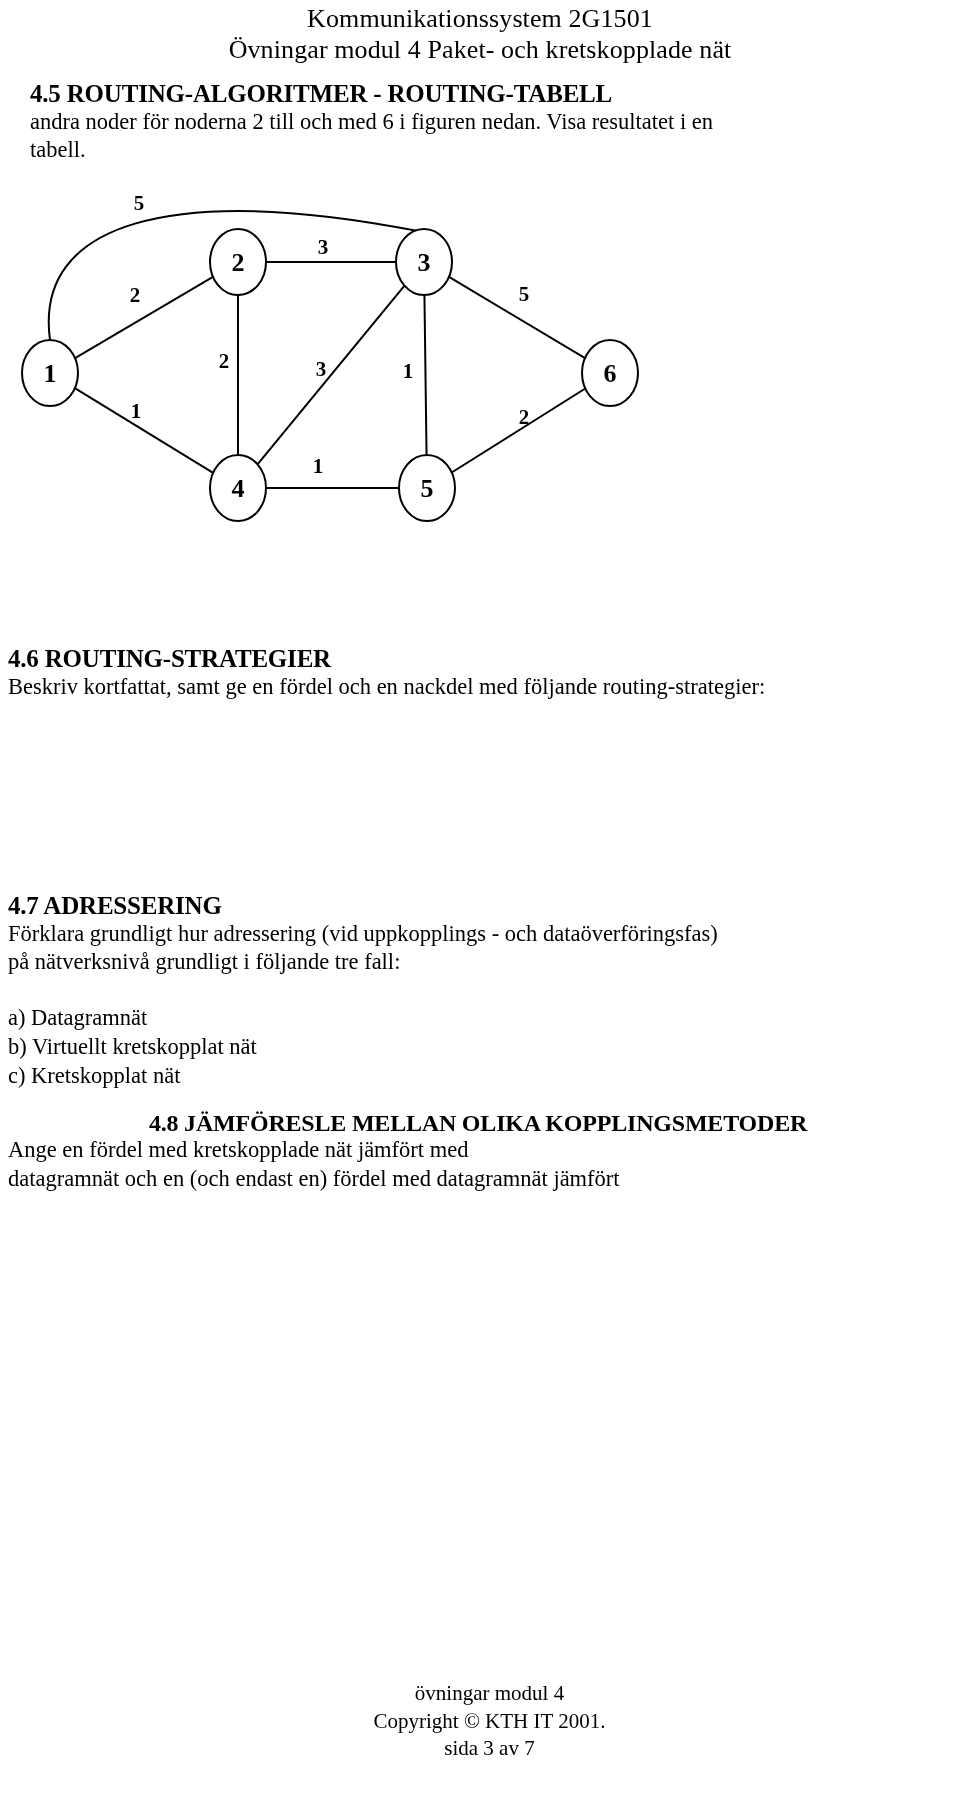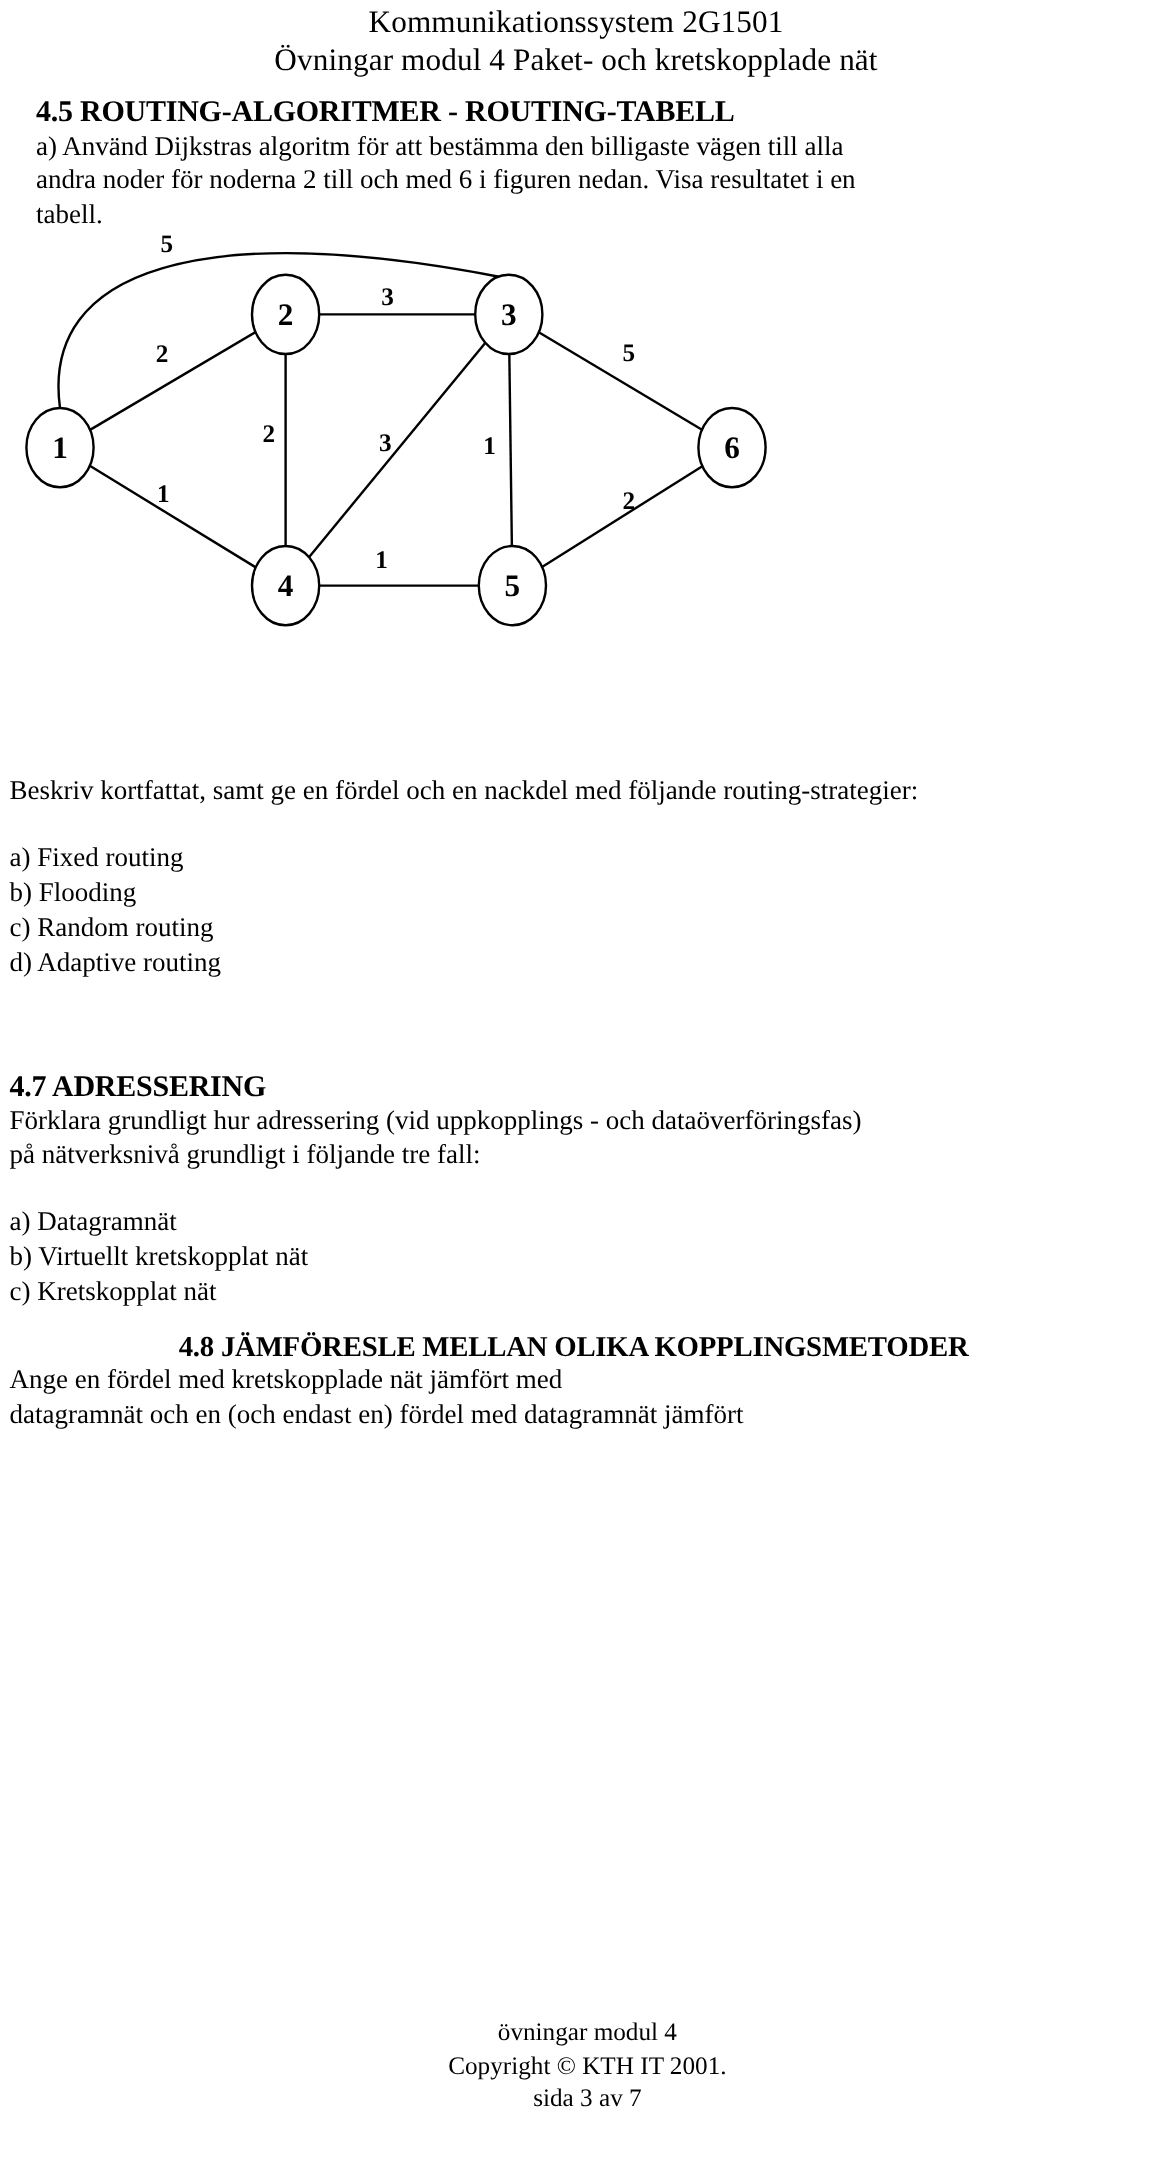--- a/index.html
+++ b/index.html
@@ -82,21 +82,20 @@
 <div class="page">
 
   <div class="doc-header">
     <div class="hl">Kommunikationssystem 2G1501</div>
     <div class="hl">Övningar modul 4 Paket- och kretskopplade nät</div>
   </div>
 
   <div class="block-45">
     <div class="sec-heading">4.5 ROUTING-ALGORITMER - ROUTING-TABELL</div>
     <div class="para">
-      <span class="para-line">a) Använd Dijkstras algoritm för att bestämma den billigaste vägen till alla</span>
       <span class="para-line">andra noder för noderna 2 till och med 6 i figuren nedan. Visa resultatet i en</span>
       <span class="para-line">tabell.</span>
     </div>
   </div>
 
   <div class="figure-wrap">
     <svg id="graph-svg" width="700" height="400" viewBox="0 0 700 400">
       <g id="edge-layer">
           <path d="M 50 144 C 34 27, 170 -13, 418 35" fill="none" stroke="#000000" stroke-width="2"></path>
           <line x1="75.03426942118827" y1="162.21912816089414" x2="212.96573057881173" y2="80.78087183910584" fill="none" stroke="#000000" stroke-width="2"></line>
@@ -144,30 +143,25 @@
           <text x="321" y="180" font-family="&quot;Liberation Serif&quot;, &quot;DejaVu Serif&quot;, serif" font-size="21" font-weight="bold" text-anchor="middle" fill="#000000">3</text>
           <text x="408" y="182" font-family="&quot;Liberation Serif&quot;, &quot;DejaVu Serif&quot;, serif" font-size="21" font-weight="bold" text-anchor="middle" fill="#000000">1</text>
           <text x="524" y="105" font-family="&quot;Liberation Serif&quot;, &quot;DejaVu Serif&quot;, serif" font-size="21" font-weight="bold" text-anchor="middle" fill="#000000">5</text>
           <text x="318" y="277" font-family="&quot;Liberation Serif&quot;, &quot;DejaVu Serif&quot;, serif" font-size="21" font-weight="bold" text-anchor="middle" fill="#000000">1</text>
           <text x="524" y="228" font-family="&quot;Liberation Serif&quot;, &quot;DejaVu Serif&quot;, serif" font-size="21" font-weight="bold" text-anchor="middle" fill="#000000">2</text>
         </g>
     </svg>
   </div>
 
   <div class="block-46">
+    <div class="sec-heading">4.6 ROUTING-STRATEGIER</div>
     <div class="para">
       <span class="para-line">Beskriv kortfattat, samt ge en fördel och en nackdel med följande routing-strategier:</span>
     </div>
     <div class="gap-m"></div>
-    <div class="para">
-      <span class="list-line">a) Fixed routing</span>
-      <span class="list-line">b) Flooding</span>
-      <span class="list-line">c) Random routing</span>
-      <span class="list-line">d) Adaptive routing</span>
-    </div>
   </div>
 
   <div class="block-47">
     <div class="sec-heading">4.7 ADRESSERING</div>
     <div class="para">
       <span class="para-line">Förklara grundligt hur adressering (vid uppkopplings - och dataöverföringsfas)</span>
       <span class="para-line">på nätverksnivå grundligt i följande tre fall:</span>
     </div>
     <div class="gap-m"></div>
     <div class="para">

